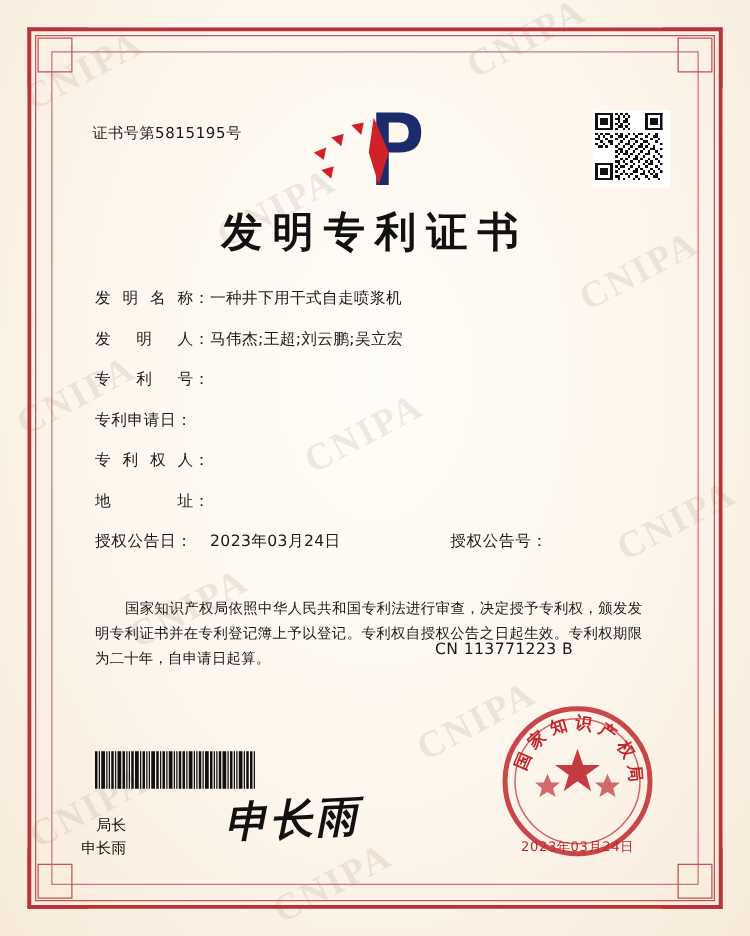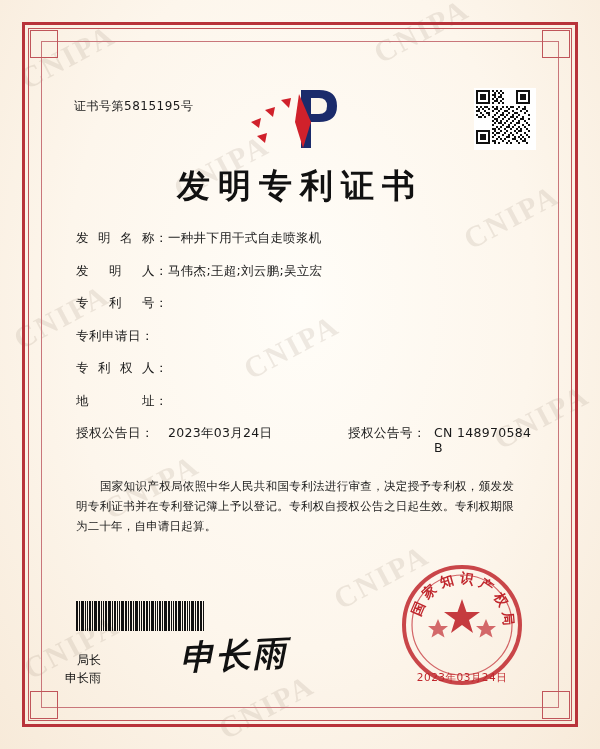--- a/index.html
+++ b/index.html
@@ -160,22 +160,23 @@
     display: flex;
     justify-content: space-between;
   }
   .field-value {
     flex: 1;
     letter-spacing: 0.3px;
   }
 
   .field-row.dual .pair2 {
     display: flex;
-    align-items: flex-start;
+    align-items: center;
     margin-left: 22px;
+    flex-direction: column;
   }
   .field-row.dual .pair2 .field-label {
     width: 86px;
     flex: 0 0 86px;
   }
   .field-row.dual .pair1 {
     display: flex;
     align-items: baseline;
     flex: 0 0 250px;
   }
@@ -522,21 +523,21 @@
         </div>
       </div>
 
       <div class="field-row dual">
         <div class="pair1">
           <div class="field-label">授权公告日：</div>
           <div class="field-value">2023年03月24日</div>
         </div>
         <div class="pair2">
           <div class="field-label">授权公告号：</div>
-          <div class="field-value">CN 148970584 B</div>
+          <div class="field-value">CN 113771223 B</div>
         </div>
       </div>
 
     </div>
 
     <div class="paragraphs">
       <div class="para">国家知识产权局依照中华人民共和国专利法进行审查，决定授予专利权，颁发发明专利证书并在专利登记簿上予以登记。专利权自授权公告之日起生效。专利权期限为二十年，自申请日起算。</div>
     </div>
 
     <div class="barcode">

